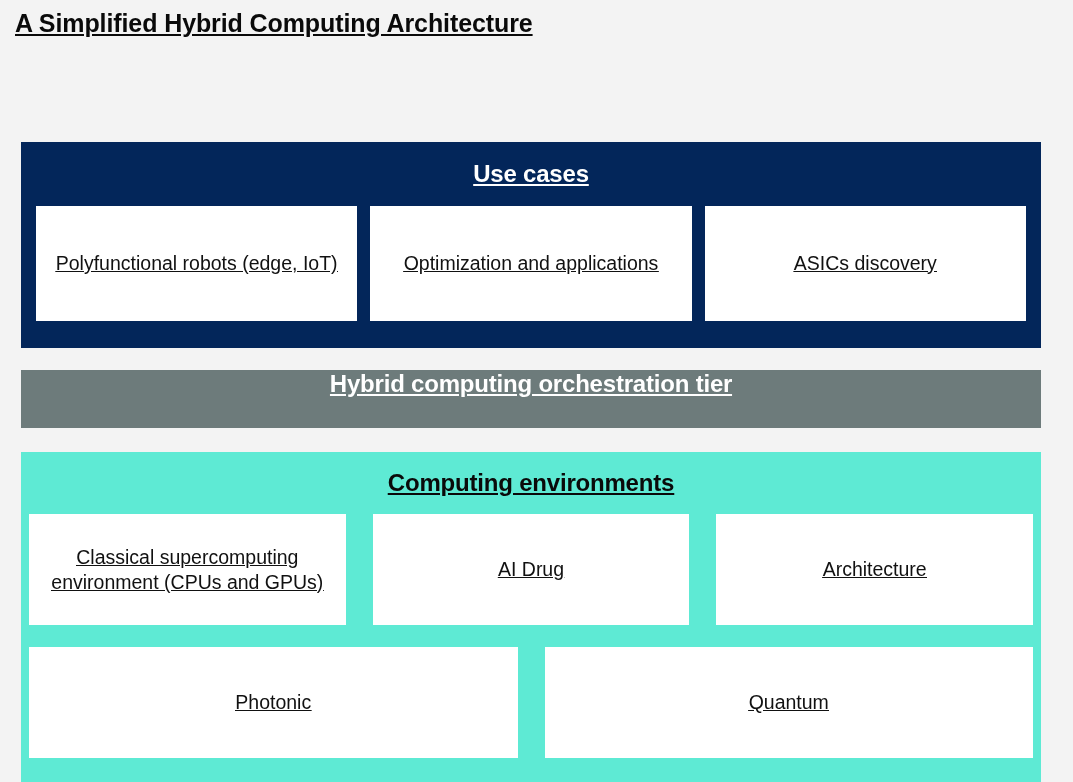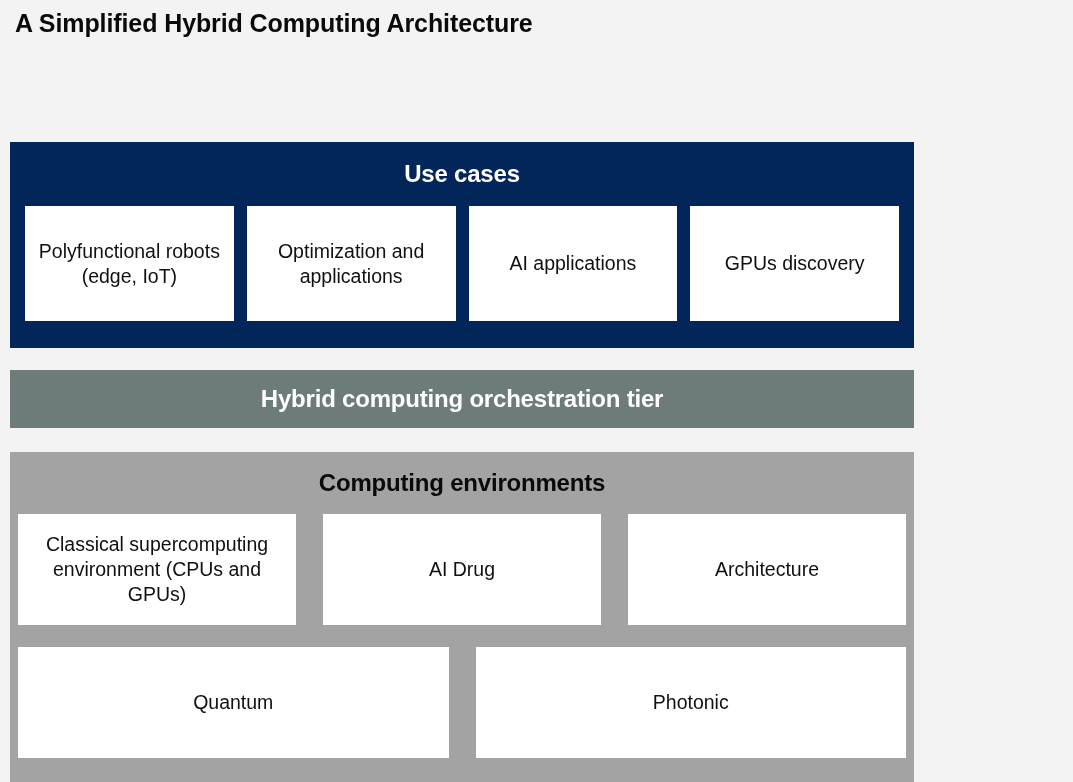--- a/index.html
+++ b/index.html
@@ -1,16 +1,16 @@
 <!DOCTYPE html>
 <html><head>
 <meta charset="utf-8">
 <title>A Simplified Hybrid Computing Architecture</title>
 <style>
-  * { box-sizing: border-box; margin: 0; padding: 0; }
+  * { box-sizing: border-box; margin: 0; padding: 0; text-decoration: underline; }
 
   html, body {
     width: 1073px;
     height: 782px;
     background: #f3f3f3;
     font-family: "Liberation Sans", sans-serif;
     overflow: hidden;
   }
 
   #page {
@@ -29,22 +29,22 @@
     font-weight: bold;
     color: #0a0a0a;
     letter-spacing: -0.1px;
     line-height: 30px;
     white-space: nowrap;
   }
 
   
   .band {
     position: absolute;
-    left: 10px;
-    width: 904px;
+    left: 21px;
+    width: 1020px;
     display: flex;
     flex-direction: column;
   }
 
   .band-title {
     text-align: center;
     font-weight: bold;
     font-size: 24px;
     line-height: 28px;
     letter-spacing: -0.2px;
@@ -84,31 +84,31 @@
   .card-usecase {
     flex: 1 1 0;
     height: 115px;
   }
 
   
   .band-orchestration {
     top: 370px;
     height: 58px;
     background: #6d7b7b;
-    justify-content: center;
+    justify-content: flex-start;
   }
   .band-orchestration .band-title {
     color: #ffffff;
   }
 
   
   .band-environments {
     top: 452px;
     height: 330px;
-    background: #a3a3a3;
+    background: #5eead4;
     padding: 0 8px;
   }
   .band-environments .band-title {
     color: #0a0a0a;
     margin-top: 17px;
     margin-bottom: 17px;
   }
 
   .env-rows {
     display: flex;
@@ -137,24 +137,21 @@
   <div class="band band-usecases">
     <div class="band-title">Use cases</div>
     <div class="card-row">
       <div class="card card-usecase">
         <span>Polyfunctional robots (edge, IoT)</span>
       </div>
       <div class="card card-usecase">
         <span>Optimization and applications</span>
       </div>
       <div class="card card-usecase">
-        <span>AI applications</span>
-      </div>
-      <div class="card card-usecase">
-        <span>GPUs discovery</span>
+        <span>ASICs discovery</span>
       </div>
     </div>
   </div>
 
   <div class="band band-orchestration">
     <div class="band-title">Hybrid computing orchestration tier</div>
   </div>
 
   <div class="band band-environments">
     <div class="band-title">Computing environments</div>
@@ -165,22 +162,22 @@
         </div>
         <div class="card card-env">
           <span>AI Drug</span>
         </div>
         <div class="card card-env">
           <span>Architecture</span>
         </div>
       </div>
       <div class="card-row-env">
         <div class="card card-env">
-          <span>Quantum</span>
+          <span>Photonic</span>
         </div>
         <div class="card card-env">
-          <span>Photonic</span>
+          <span>Quantum</span>
         </div>
       </div>
     </div>
   </div>
 
 </div>
 
 </body></html>

